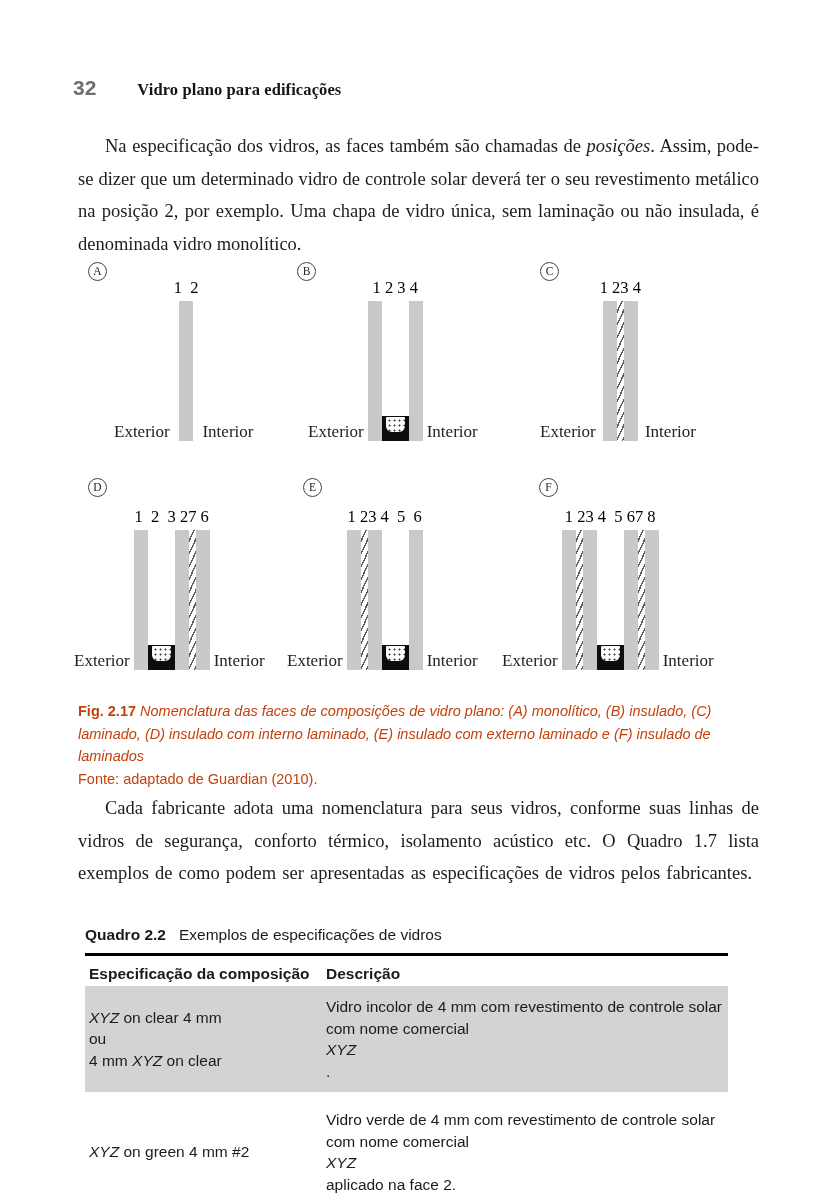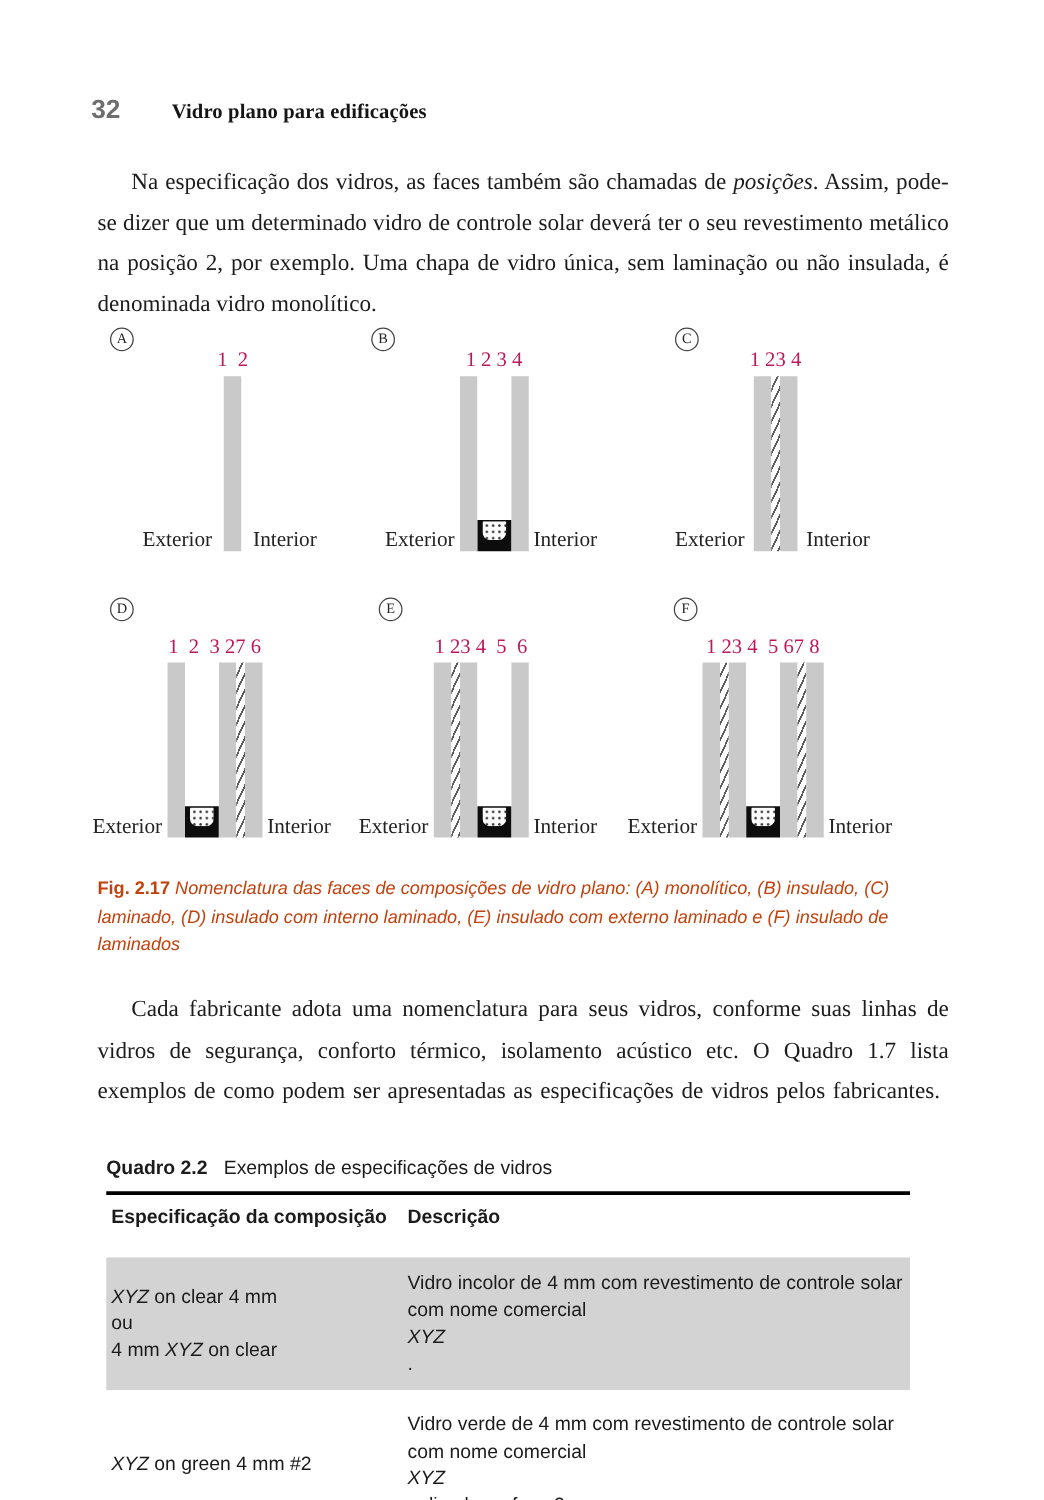--- a/index.html
+++ b/index.html
@@ -31,21 +31,21 @@
   }
   .la{left:88px;top:4px;}  .lb{left:297px;top:4px;}  .lc{left:540px;top:4px;}
   .ld{left:88px;top:220px;}.le{left:303px;top:220px;}.lf{left:539px;top:220px;}
 
   .dbody{position:absolute;display:flex;align-items:flex-end;}
   .ba{left:110px;top:20px;} .bb{left:304px;top:20px;} .bc{left:536px;top:20px;}
   .bd{left:70px;top:249px;} .be{left:283px;top:249px;} .bf{left:498px;top:249px;}
 
   .side-label{font-size:17px;line-height:19px;color:#222;margin:0 4px;white-space:nowrap;}
   .unit-col{display:flex;flex-direction:column;align-items:center;}
-  .nums{font-size:16.5px;line-height:20px;color:#be185d;white-space:pre;margin-bottom:3px;}
+  .nums{font-size:16.5px;line-height:20px;color:#000000;white-space:pre;margin-bottom:3px;}
   .unit{display:flex;height:140px;}
   .glass{width:14px;background:#c9c9c9;}
   .interlayer{
     width:7px;
     background:#ffffff repeating-linear-gradient(115deg,rgba(255,255,255,0) 0 4px,#5c5c5c 4px 5.4px);
   }
   .gap{width:27px;position:relative;background:#ffffff;}
   .spacer{position:absolute;bottom:0;left:0;right:0;height:25px;background:#0d0d0d;}
   .desiccant{
     position:absolute;top:1px;left:4px;right:4px;height:15px;background:#fbfbfb;
@@ -63,21 +63,21 @@
   .cap-text{font-style:italic;}
   .cap-source{font-style:normal;}
 
   
   .table-block{
     position:absolute;left:85px;top:926px;width:643px;
     font-family:"Liberation Sans",sans-serif;font-size:15.5px;color:#1b1b1b;
   }
   .table-caption{padding:0 0 9px 0;border-bottom:3px solid #000;}
   .table-caption .t-label{font-weight:bold;margin-right:13px;}
-  .t-header{display:grid;grid-template-columns:237px 1fr;padding:9px 0 23px 0;font-weight:bold;}
+  .t-header{display:grid;grid-template-columns:237px 1fr;padding:9px 0 3px 0;font-weight:bold;}
   .t-row{display:grid;grid-template-columns:237px 1fr;line-height:21.5px;}
   .t-row .cell{padding:10px 0 10px 4px;display:flex;flex-direction:column;justify-content:center;}
   .t-row .cell.desc-cell{padding-right:6px;}
   .row-shaded{background:#d3d3d3;}
   .row-plain{background:#ffffff;margin-top:7px;}
   .t-header .col{padding-left:4px;}
   i{font-style:italic;}
 </style>
 </head>
 <body>
@@ -208,20 +208,21 @@
           </div>
         </div>
         <span class="side-label">Interior</span>
       </div>
     </div>
 
   </div>
 
   <div class="figure-caption">
     <span class="cap-label">Fig. 2.17</span><span class="cap-text">Nomenclatura das faces de composições de vidro plano: (A) monolítico, (B) insulado, (C) laminado, (D) insulado com interno laminado, (E) insulado com externo laminado e (F) insulado de laminados</span>
+    <div class="cap-source">Fonte: adaptado de Guardian (2010).</div>
   </div>
 
   <p class="body-para para-2">Cada fabricante adota uma nomenclatura para seus vidros, conforme suas linhas de vidros de segurança, conforto térmico, isolamento acústico etc. O Quadro 1.7 lista exemplos de como podem ser apresentadas as especificações de vidros pelos fabricantes.</p>
 
   <div class="table-block">
     <div class="table-caption">
       <span class="t-label">Quadro 2.2</span><span>Exemplos de especificações de vidros</span>
     </div>
     <div class="t-header">
       <div class="col">Especificação da composição</div>

